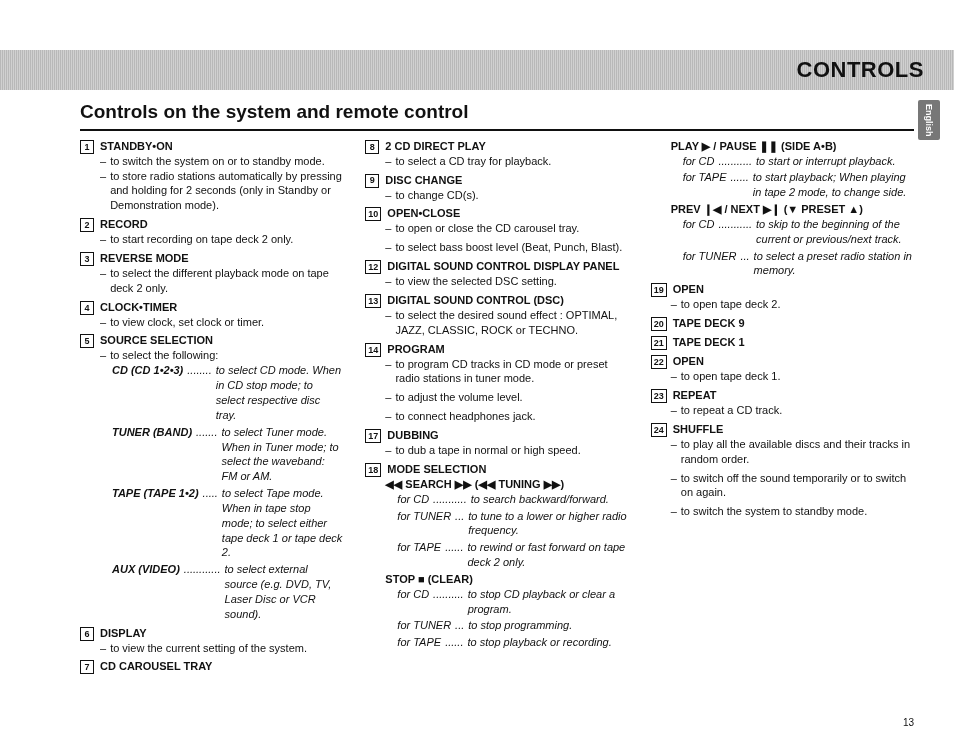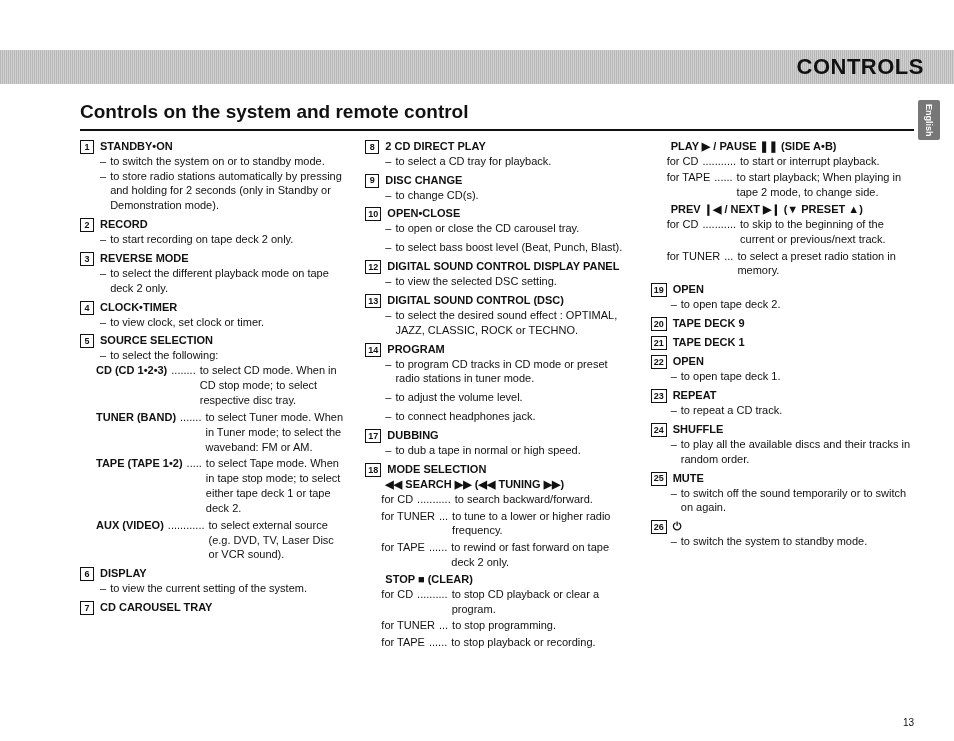--- a/index.html
+++ b/index.html
@@ -11,21 +11,21 @@
     color: #111;
     background: #fff;
     width: 954px;
     height: 741px;
     position: relative;
     overflow: hidden;
   }
   .banner {
     position: absolute;
     left: 0; right: 0; top: 50px;
-    height: 34px;
+    height: 40px;
     background: repeating-linear-gradient(90deg, #b8b8b8 0 1px, #d0d0d0 1px 2px);
     display: flex;
     align-items: center;
     justify-content: flex-end;
     padding-right: 30px;
   }
   .banner-title {
     font-weight: 900;
     font-size: 22px;
     color: #111;
@@ -78,21 +78,21 @@
     font-size: 9px;
     font-weight: 700;
     padding: 0 2px;
     margin-top: 1px;
     flex-shrink: 0;
   }
   .head-text { font-weight: 800; text-transform: none; }
   .sub { margin-left: 20px; }
   .sub-line { display: flex; gap: 4px; }
   .dash { flex-shrink: 0; }
-  .kv { margin-left: 16px; }
+  .kv { margin-left: 32px; font-style: italic; }
   .kv-row { display: flex; gap: 4px; margin-bottom: 2px; }
   .kv-key { font-weight: 800; white-space: nowrap; }
   .kv-key.plain { font-weight: 400; }
   .kv-dots { flex-shrink: 0; }
   .kv-val { }
   .pagenum {
     position: absolute;
     right: 40px;
     bottom: 12px;
     font-size: 10px;
@@ -399,34 +399,26 @@
         <div class="head-line">
           <span class="num-box">24</span>
           <span class="head-text">SHUFFLE</span>
         </div>
         <div class="sub sub-line">
           <span class="dash">–</span>
           <span>to play all the available discs and their tracks in random order.</span>
         </div>
       </div>
       <div class="entry">
-        <div class="head-line">
-          <span class="num-box">25</span>
-          <span class="head-text">MUTE</span>
-        </div>
         <div class="sub sub-line">
           <span class="dash">–</span>
           <span>to switch off the sound temporarily or to switch on again.</span>
         </div>
       </div>
       <div class="entry">
-        <div class="head-line">
-          <span class="num-box">26</span>
-          <span class="head-text">⏻</span>
-        </div>
         <div class="sub sub-line">
           <span class="dash">–</span>
           <span>to switch the system to standby mode.</span>
         </div>
       </div>
     </div>
 </div>
 
 <div class="pagenum">13</div>
 

